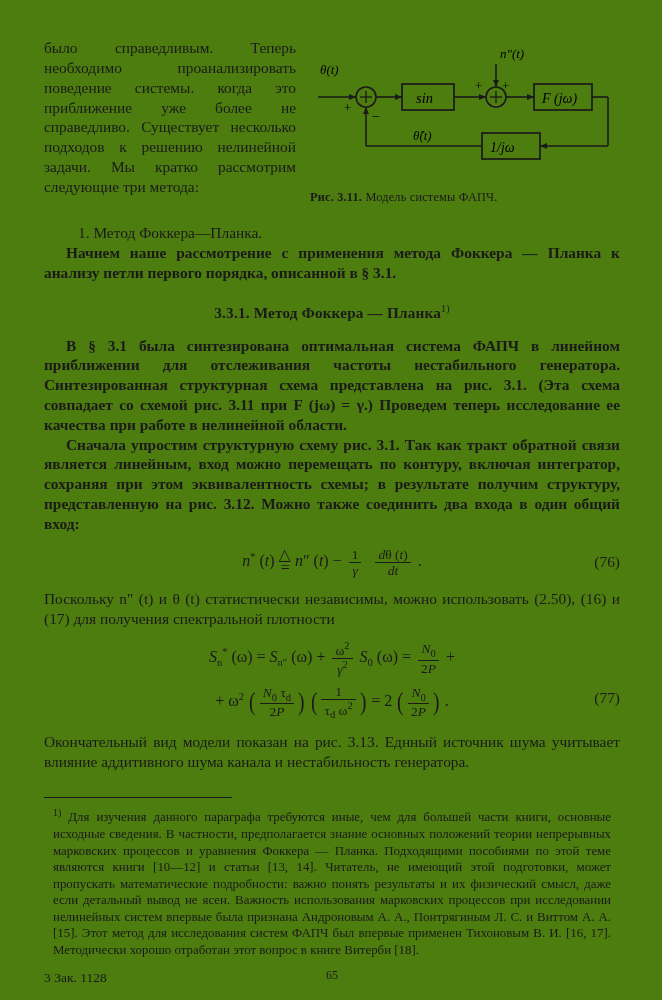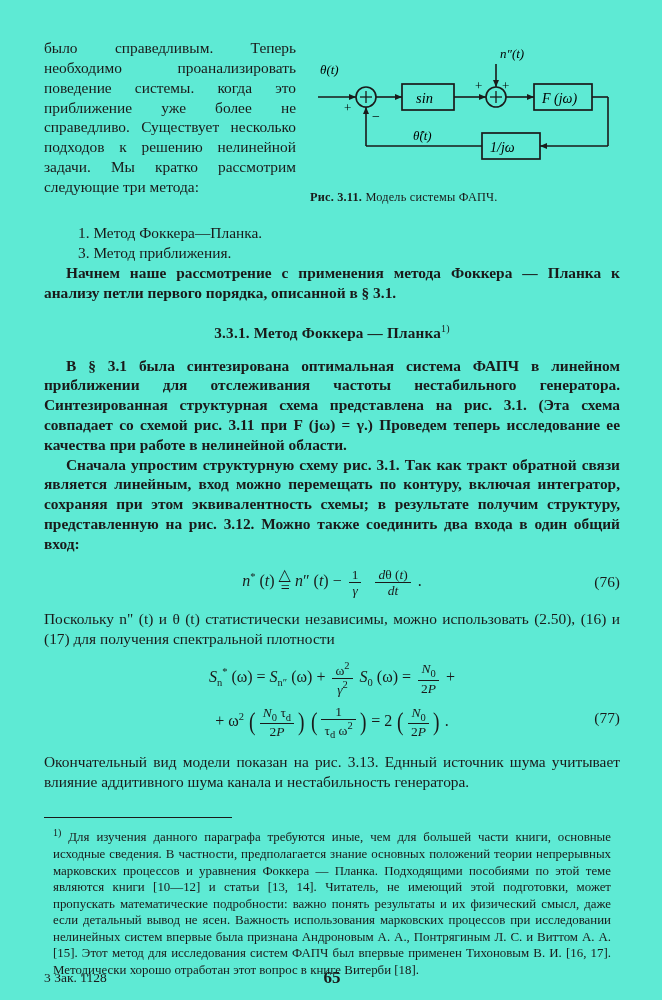--- a/index.html
+++ b/index.html
@@ -13,21 +13,21 @@
     position: relative;
     font-family: "Liberation Serif", serif;
     color: #1a1a1a;
     overflow: hidden;
   }
   .page {
     position: absolute;
     left: 0; top: 0;
     width: 662px;
     height: 1000px;
-    background: #5eead4;
+    background: #4d7c0f;
   }
   .content {
     position: absolute;
     left: 44px;
     top: 38px;
     width: 576px;
   }
 
   
   .top-row {
@@ -146,22 +146,22 @@
     right: 42px;
     bottom: 30px;
     font-size: 13.5px;
   }
   .footer .sig { position: absolute; left: 0; top: 0; }
   .footer .pageno {
     position: absolute;
     left: 50%;
     transform: translateX(-50%);
     top: -2px;
-    font-weight: bold;
-    font-size: 17px;
+    font-weight: normal;
+    font-size: 12px;
   }
   svg text { font-family: "Liberation Serif", serif; }
 </style>
 </head>
 <body>
 
 <div class="page">
   <div class="content">
 
     <div class="top-row">
@@ -223,21 +223,20 @@
         </svg>
         <div class="fig-caption">
           <b>Рис. 3.11.</b>
           <span>Модель системы ФАПЧ.</span>
         </div>
       </div>
     </div>
 
     <div style="margin-top:18px;">
       <p class="list-item">1. Метод Фоккера—Планка.</p>
-      <p class="list-item">3. Метод приближения.</p>
     </div>
 
     <p class="body indent gap-m">Начнем наше рассмотрение с применения метода Фоккера — Планка к анализу петли первого порядка, описанной в § 3.1.</p>
 
     <h3 class="section">
       <span>3.3.1. Метод  Фоккера — Планка</span><sup>1)</sup>
     </h3>
 
     <p class="body indent">В § 3.1 была синтезирована оптимальная система ФАПЧ в линейном приближении для отслеживания частоты нестабильного генератора. Синтезированная структурная схема представлена на рис. 3.1. (Эта схема совпадает со схемой рис. 3.11 при F (jω) = γ.) Проведем теперь исследование ее качества при работе в нелинейной области.</p>
     <p class="body indent gap-s">Сначала упростим структурную схему рис. 3.1. Так как тракт обратной связи является линейным, вход можно перемещать по контуру, включая интегратор, сохраняя при этом эквивалентность схемы; в результате получим структуру, представленную на рис. 3.12. Можно также соединить два входа в один общий вход:</p>

